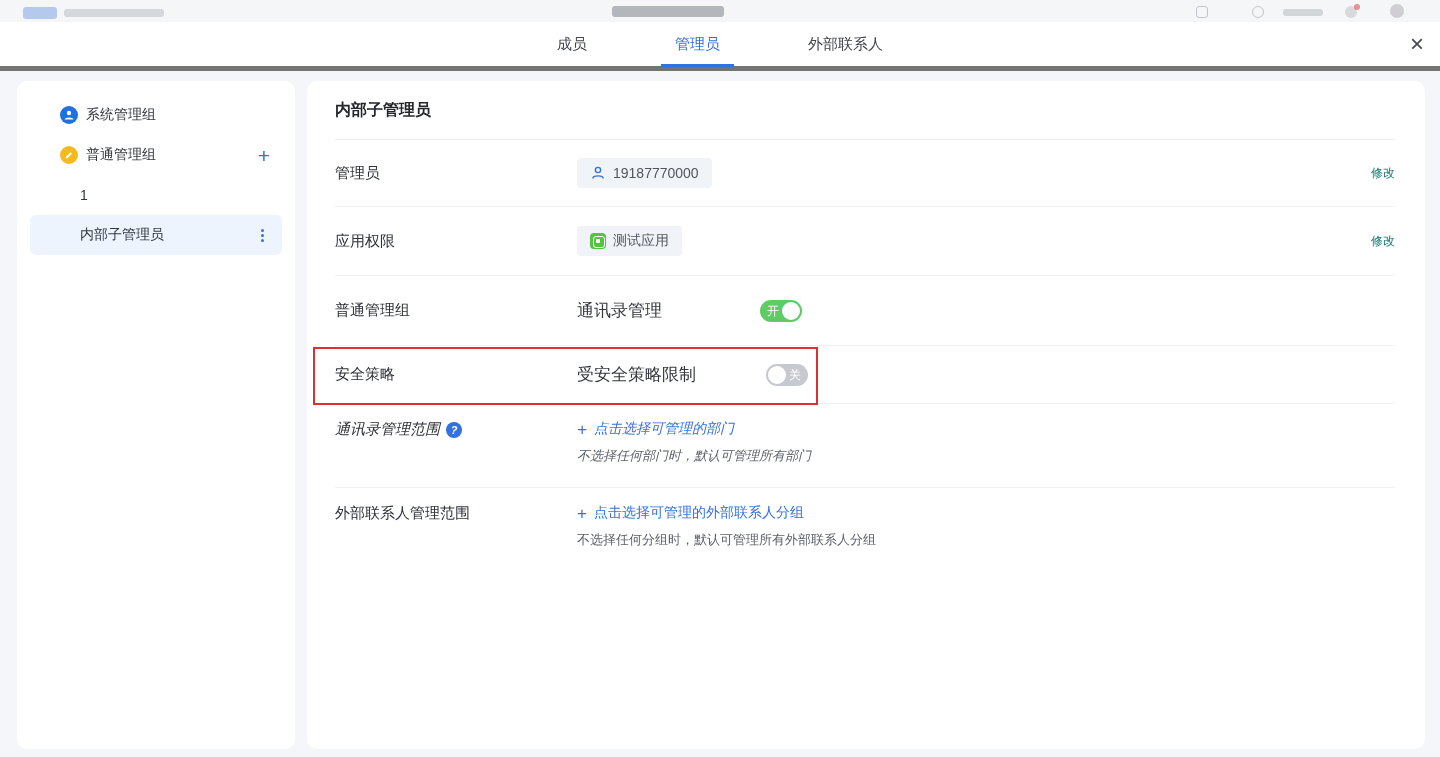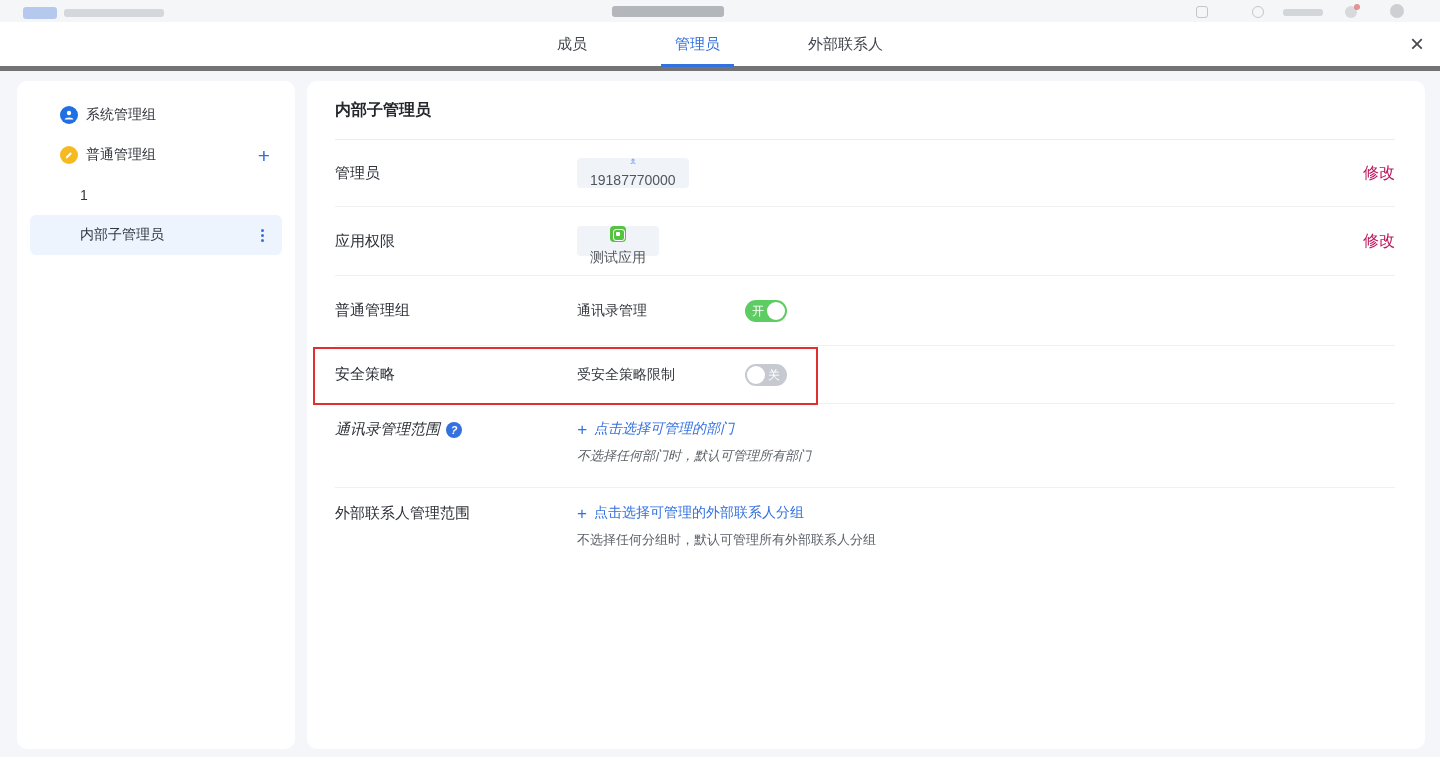--- a/index.html
+++ b/index.html
@@ -33,32 +33,32 @@
   .side-row .spacer { flex:1; }
   .plus-glyph { color:#3370e0; font-size:21px; font-weight:400; padding-right:12px; line-height:1; }
   .dots { display:flex; flex-direction:column; gap:2px; padding-right:18px; }
   .dots i { width:3px; height:3px; border-radius:50%; background:#3370e0; }
 
   
   .content { position:absolute; left:307px; top:10px; right:15px; bottom:8px; padding:0 30px 0 28px; overflow:hidden; }
   .title-row { height:59px; display:flex; align-items:center; font-size:16px; font-weight:bold; color:#23262b; border-bottom:1px solid #ececec; }
   .crow { display:flex; align-items:center; border-bottom:1px solid #f0f0f0; }
   .crow .label { width:242px; flex:none; font-size:15px; color:#2e3238; display:flex; align-items:center; gap:6px; }
-  .crow .action { margin-left:auto; font-size:16px; color:#be185d; cursor:pointer;font-family:Liberation Serif, serif; }
+  .crow .action { margin-left:auto; font-size:12px; color:#0f766e; cursor:pointer;font-family:Liberation Serif, serif; }
   .h67{height:67px;} .h69{height:69px;} .h70{height:70px;} .h58{height:58px;}
   .crow.tall { height:84px; align-items:flex-start; padding-top:16px;font-style:italic; }
   .crow.last { border-bottom:none; height:90px; align-items:flex-start; padding-top:16px; }
   .vcol { display:flex; flex-direction:column; gap:9px; }
-  .vtext { font-size:14px; color:#34383e; }
+  .vtext { font-size:17px; color:#34383e; }
   .hint { font-size:13px; color:#5c6169; }
   .linkline { display:flex; align-items:center; gap:7px; font-size:14px; color:#3370e0; cursor:pointer; }
   .linkline .plus { font-size:17px; line-height:1; font-weight:400; }
 
   
-  .chip { display:inline-flex; align-items:center; gap:7px; height:30px; padding:0 13px; background:#f0f3f8; border-radius:4px; font-size:14px; color:#51565e;flex-direction:column; }
+  .chip { display:inline-flex; align-items:center; gap:7px; height:30px; padding:0 13px; background:#f0f3f8; border-radius:4px; font-size:14px; color:#51565e; }
   .app-ic { width:16px; height:16px; border-radius:4px; background:#55c341; position:relative; flex:none; }
   .app-ic::before { content:""; position:absolute; left:3px; top:3px; width:10px; height:10px; border:1.5px solid #fff; border-radius:3px; }
   .app-ic::after { content:""; position:absolute; left:6px; top:6px; width:4px; height:4px; background:#fff; border-radius:1px; }
 
   
   .toggle { position:relative; width:42px; height:22px; border-radius:11px; flex:none; margin-left:98px; cursor:pointer; }
   .toggle .knob { position:absolute; top:2px; width:18px; height:18px; border-radius:50%; background:#fff; }
   .toggle .t-label { position:absolute; top:50%; transform:translateY(-50%); font-size:12px; color:#fff; }
   .toggle.on { background:#5ecb63; }
   .toggle.on .knob { right:2px; }

